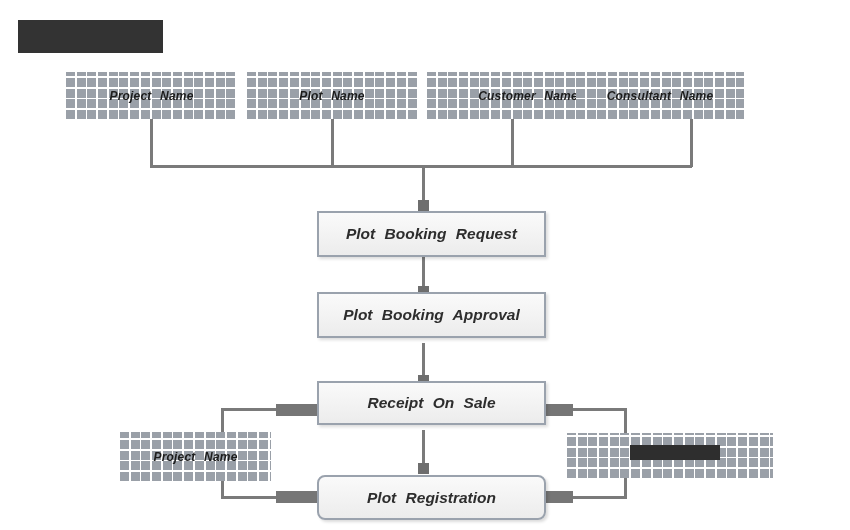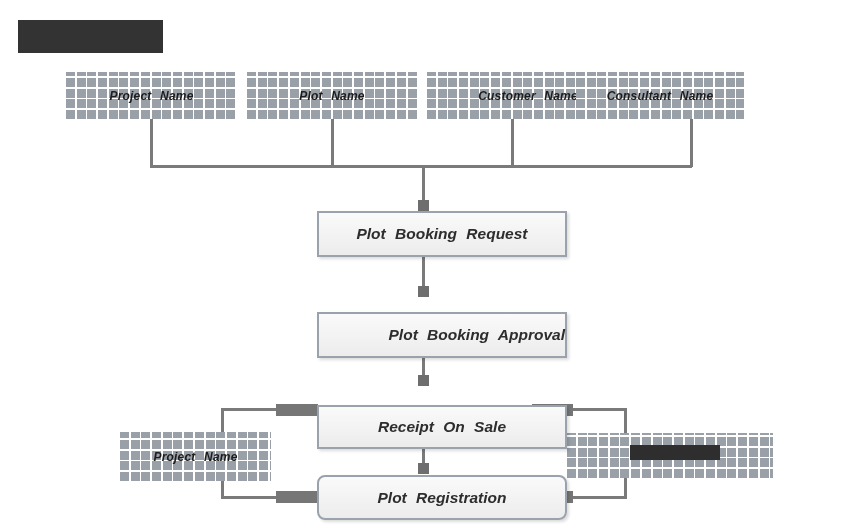--- a/index.html
+++ b/index.html
@@ -30,33 +30,33 @@
     word-spacing: 5px; letter-spacing: 0.2px;
   }
   .top-row { top: 72px; height: 47px; }
   .tb1 { left: 66px;  width: 171px; }
   .tb2 { left: 247px; width: 170px; }
   .tb3 { left: 427px; width: 202px; }
   .tb4 { left: 576px; width: 168px; }
 
   
   .flow-box {
-    left: 317px; width: 250px; height: 46px;
+    left: 317px; width: 229px; height: 46px;
     background: linear-gradient(#fafafa, #ececec);
     border: 2px solid #9aa2ad;
     box-sizing: border-box;
     box-shadow: 2px 2px 3px rgba(0,0,0,0.14);
     display: flex; align-items: center; justify-content: center;
     font-style: italic; font-weight: bold;
     font-size: 15.5px; color: #2d2d2d;
     word-spacing: 5px;
   }
   .fb1 { top: 211px; }
-  .fb2 { top: 312px; justify-content: flex-end; }
-  .fb3 { top: 405px; height: 44px; }
+  .fb2 { top: 292px; }
+  .fb3 { top: 381px; height: 44px; }
   .fb4 { top: 475px; height: 45px; border-radius: 8px; }
 
   
   .line  { background: #7a7a7a; }
   .node  { width: 11px; height: 11px; background: #6e6e6e; }
   .stub  { height: 12px; background: #767676; }
 
   
   .side-left  { left: 120px; top: 432px; width: 151px; height: 49px; }
   .side-right { left: 567px; top: 433px; width: 206px; height: 45px; }

